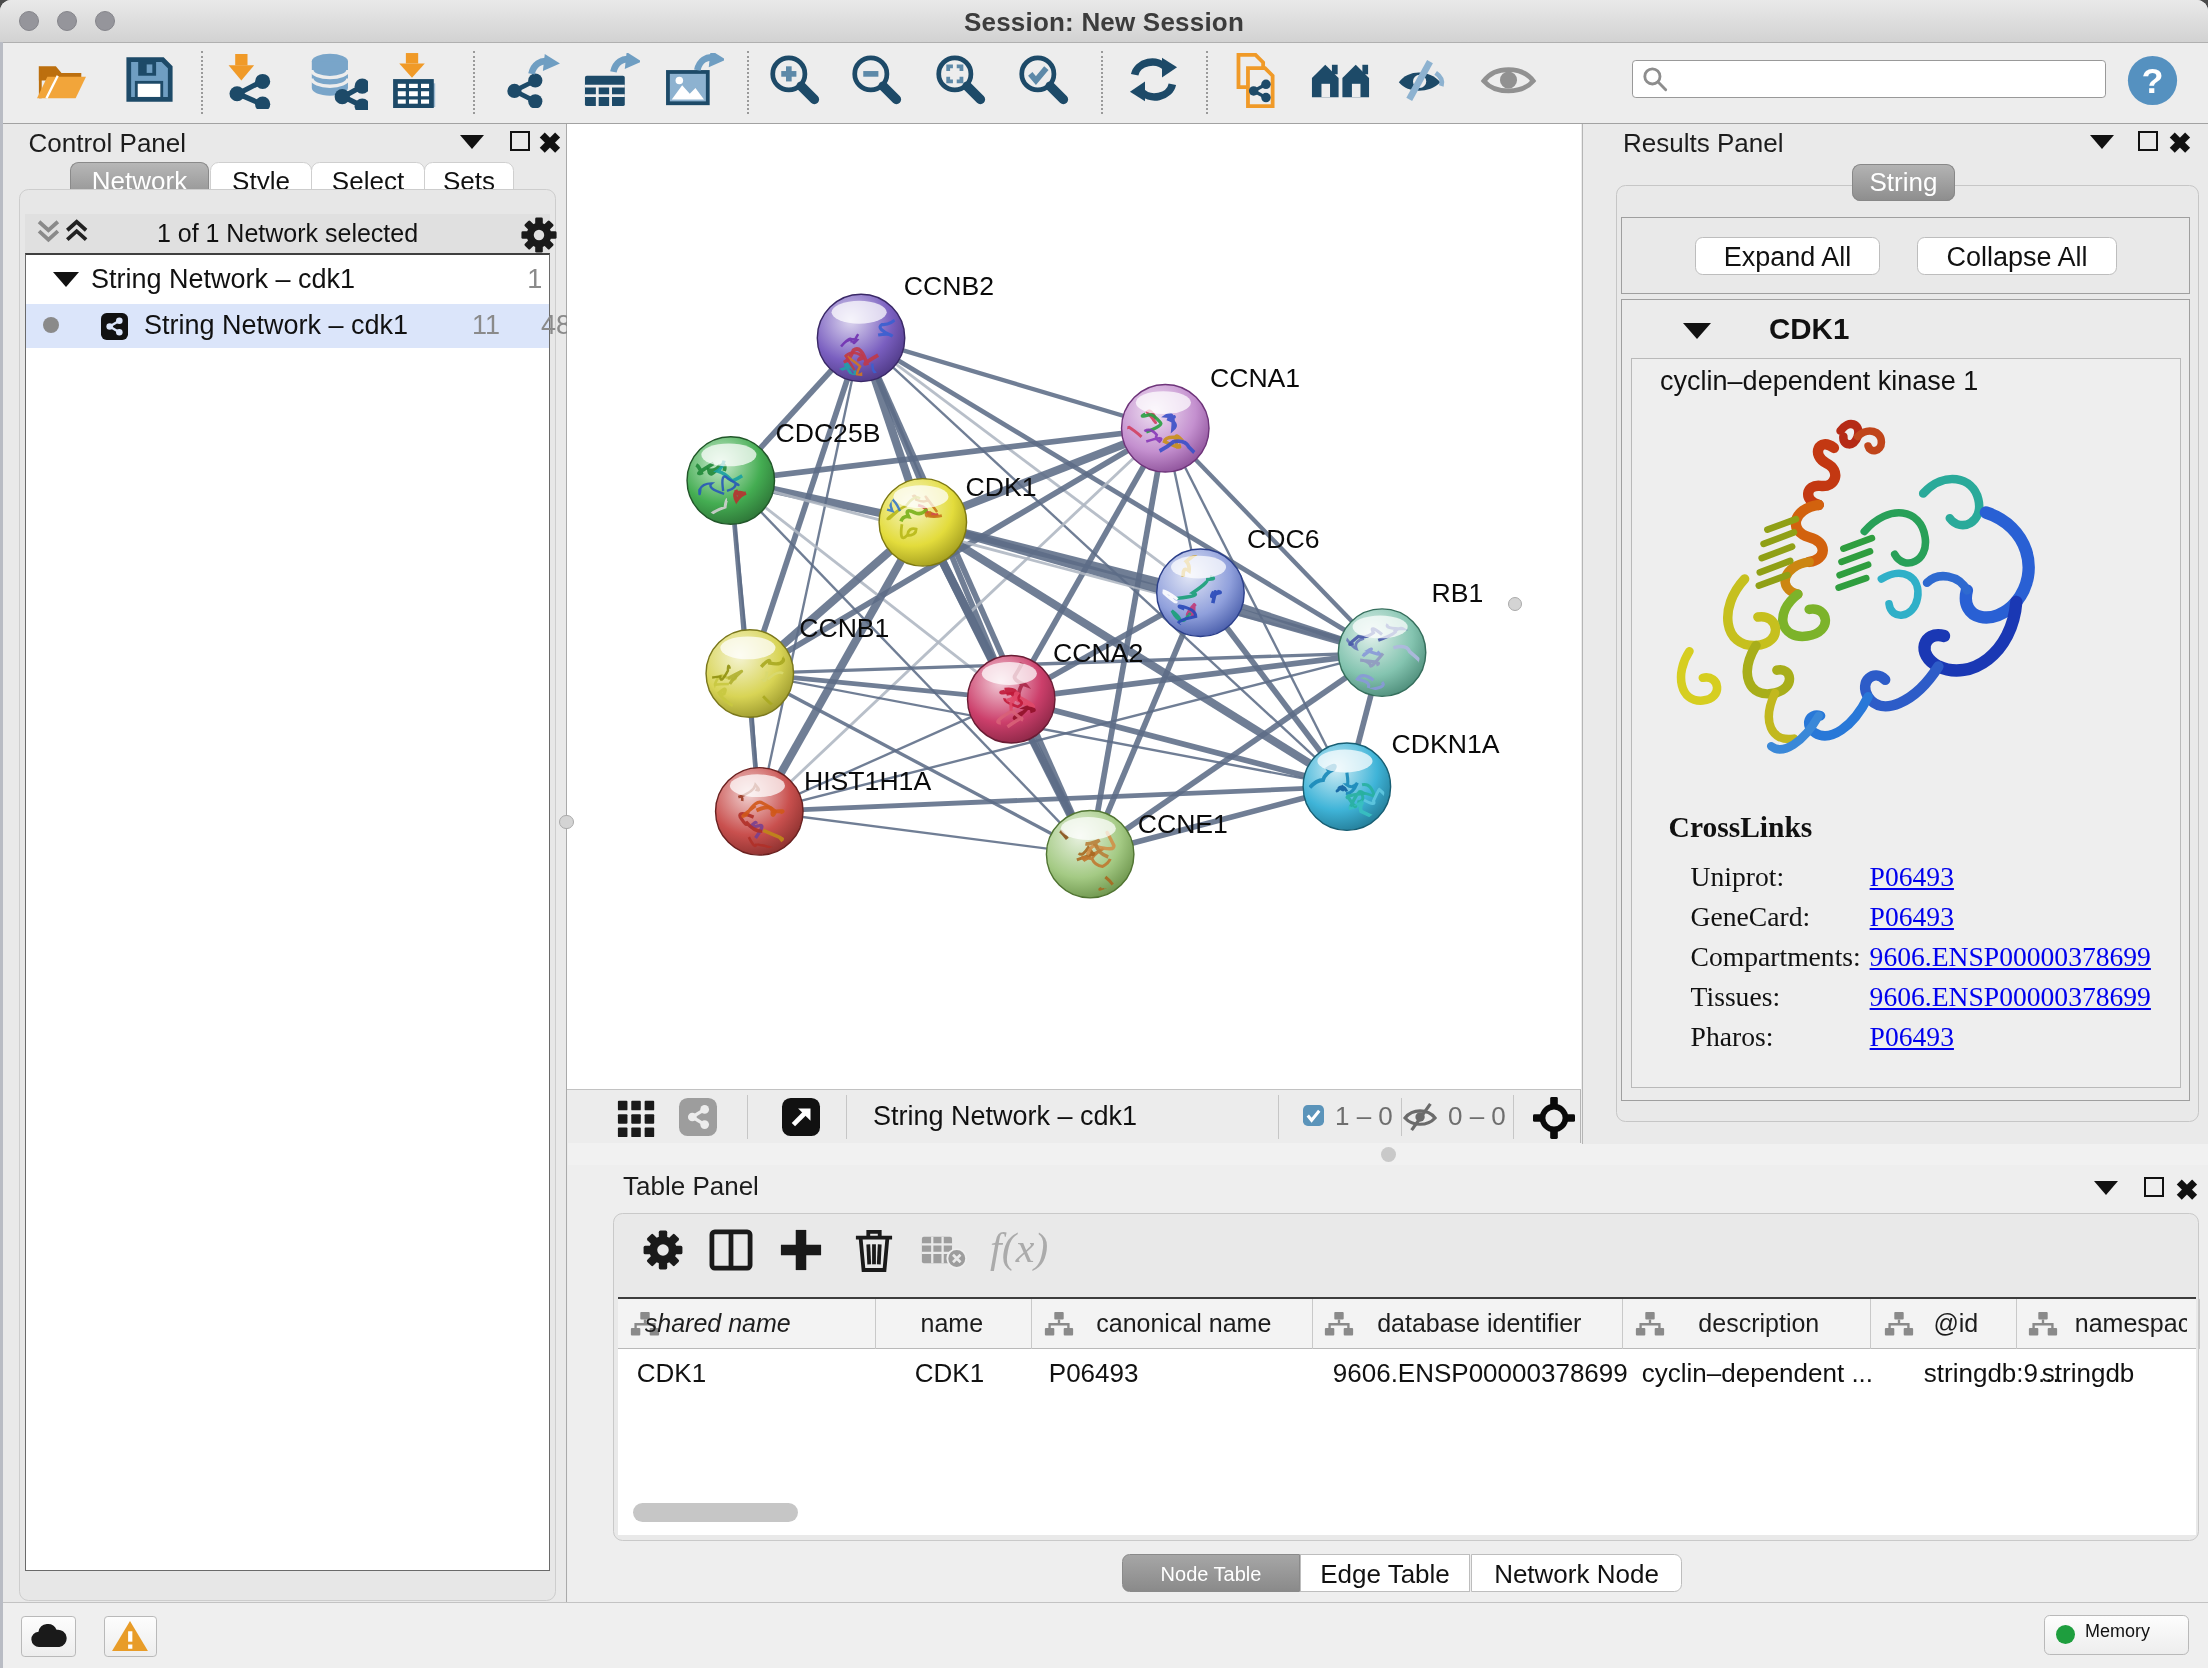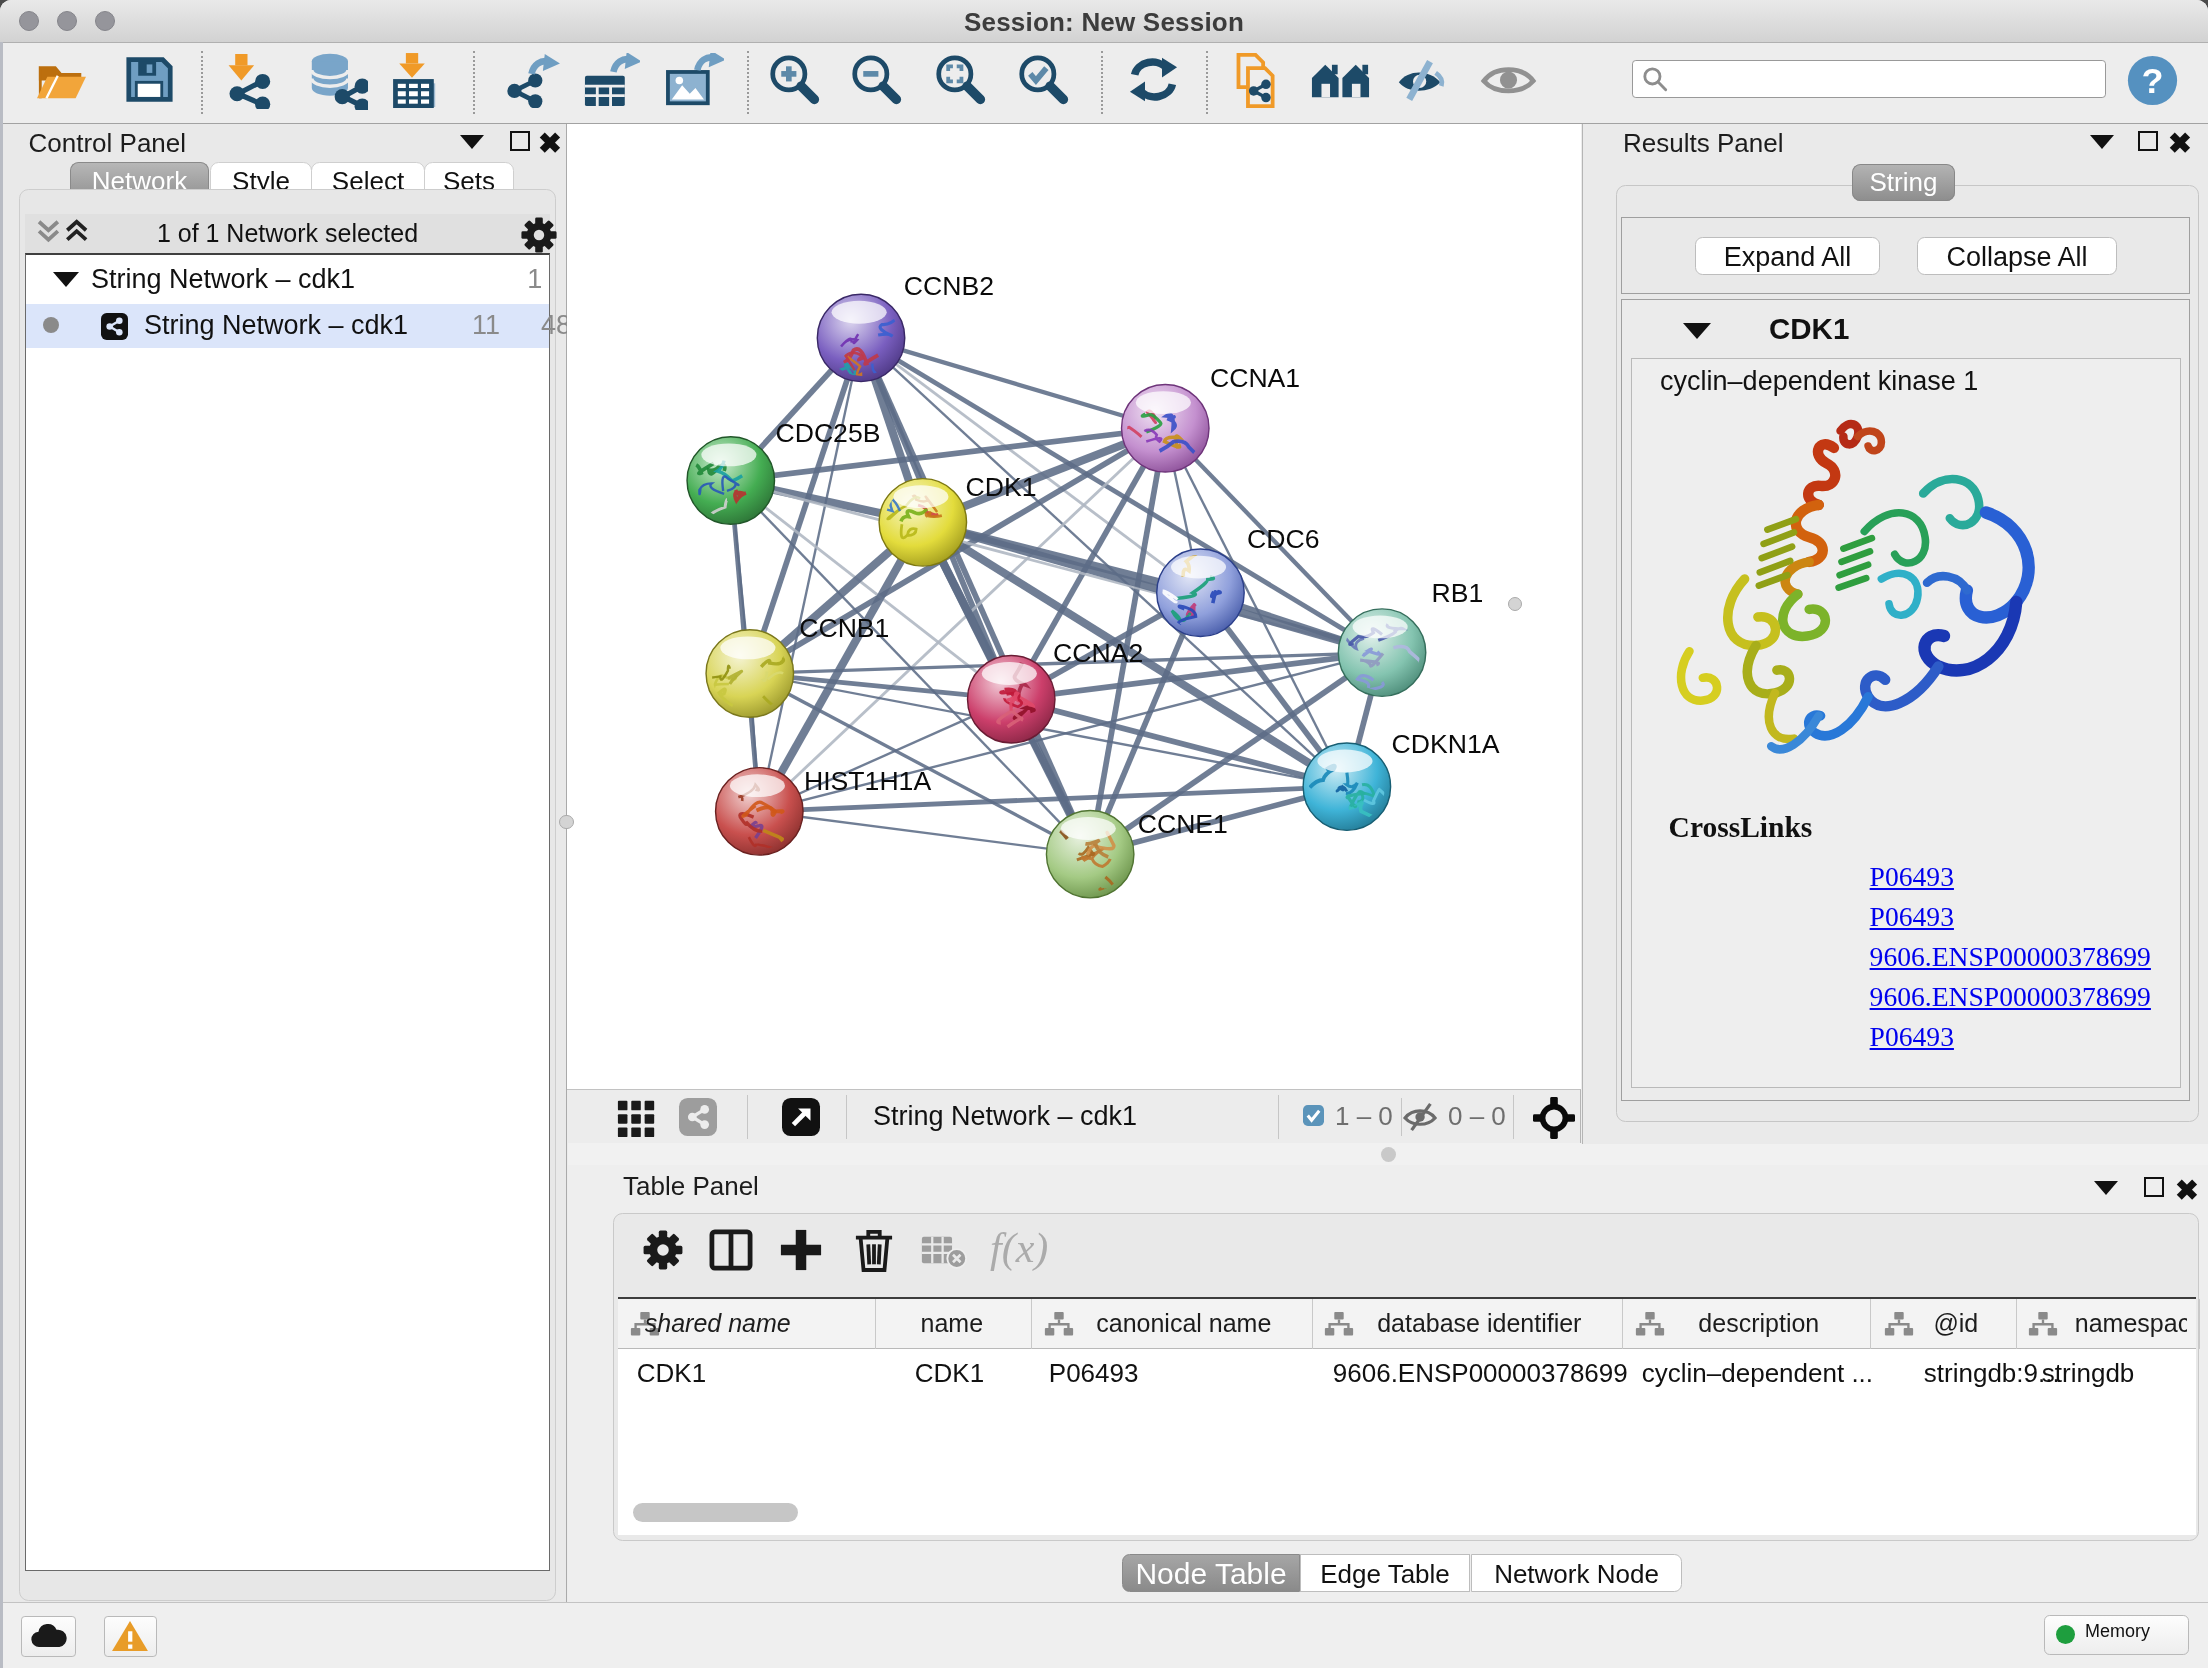--- a/index.html
+++ b/index.html
@@ -665,20 +665,27 @@
       <path d="M404 204 C400 258 356 288 322 272 C298 260 306 234 328 240" stroke="#1a38b4" stroke-width="13"></path>
       <path d="M322 272 C298 310 262 326 248 304 C238 288 254 274 266 286" stroke="#2d5cc8" stroke-width="11"></path>
       <path d="M248 304 C232 336 208 352 192 342 C180 334 186 320 198 324" stroke="#2878d8" stroke-width="10"></path>
       <path d="M262 180 C284 166 304 178 300 200 C296 222 272 224 270 206" stroke="#30b0c8" stroke-width="8"></path>
       <path d="M196 324 C180 352 158 366 146 356" stroke="#3a88d8" stroke-width="9"></path>
       <path d="M352 192 C344 176 322 172 310 184" stroke="#2e6ad0" stroke-width="9"></path>
       <path d="M237 30 C248 20 262 24 262 36 C262 46 250 48 248 40" stroke="#c0451a" stroke-width="8"></path>
       </g>
     </svg>
     <div style="position:absolute;left:37px;top:452px;font-size:29.5px;font-weight:700;color:#111;font-family:'Liberation Serif',serif;">CrossLinks</div>
+    <div style="position:absolute;left:59px;top:498px;width:476px;font-size:27.6px;color:#111;font-family:'Liberation Serif',serif;line-height:40px;">
+      <div>Uniprot:</div>
+            <div>GeneCard:</div>
+            <div>Compartments:</div>
+            <div>Tissues:</div>
+            <div>Pharos:</div>
+    </div>
     <div style="position:absolute;left:238px;top:498px;width:314px;font-size:27.6px;color:#0000ee;font-family:'Liberation Serif',serif;line-height:40px;text-decoration:underline;">
       <div>P06493</div>
             <div>P06493</div>
             <div>9606.ENSP00000378699</div>
             <div>9606.ENSP00000378699</div>
             <div>P06493</div>
     </div>
   </div>
 </div>
 
@@ -827,21 +834,21 @@
             <div style="position:absolute;left:297px;top:8.6px;font-size:26px;color:#111;white-space:nowrap;">CDK1</div>
             <div style="position:absolute;left:431px;top:8.6px;font-size:26px;color:#111;white-space:nowrap;">P06493</div>
             <div style="position:absolute;left:715px;top:8.6px;font-size:26px;color:#111;white-space:nowrap;">9606.ENSP00000378699</div>
             <div style="position:absolute;left:1024px;top:8.6px;font-size:26px;color:#111;white-space:nowrap;">cyclin–dependent ...</div>
             <div style="position:absolute;left:1306px;top:8.6px;font-size:26px;color:#111;white-space:nowrap;">stringdb:9...</div>
             <div style="position:absolute;left:1424px;top:8.6px;font-size:26px;color:#111;white-space:nowrap;">stringdb</div>
           </div>
     <div style="position:absolute;left:15px;top:204px;width:165px;height:19px;background:#c6c6c6;border-radius:9.5px;"></div>
   </div>
 </div>
-<div style="position:absolute;left:554px;top:389px;width:178px;height:38px;background:linear-gradient(#a6a6a6,#8a8a8a);border:1px solid #8a8a8a;border-radius:7.6px 0 0 7.6px;color:#fff;font-size:30px;text-align:center;line-height:38px;box-sizing:border-box;">Node Table</div>
+<div style="position:absolute;left:554px;top:389px;width:178px;height:38px;background:linear-gradient(#a6a6a6,#8a8a8a);border:1px solid #8a8a8a;border-radius:7.6px 0 0 7.6px;color:#fff;font-size:20px;text-align:center;line-height:38px;box-sizing:border-box;">Node Table</div>
 <div style="position:absolute;left:732px;top:389px;width:170px;height:38px;background:#fff;border:1px solid #bdbdbd;color:#111;font-size:26px;text-align:center;line-height:38px;box-sizing:border-box;">Edge Table</div>
 <div style="position:absolute;left:903px;top:389px;width:211px;height:38px;background:#fff;border:1px solid #bdbdbd;border-radius:0 7.6px 7.6px 0;color:#111;font-size:26px;text-align:center;line-height:38px;box-sizing:border-box;">Network Node</div>
 
 </div>
 <div id="footer">
 
 <div style="position:absolute;left:21px;top:13.3px;width:55px;height:41px;background:linear-gradient(#fdfdfd,#ededed);border:1.9px solid #b9b9b9;border-radius:3.8px;box-sizing:border-box;">
   <svg width="38" height="27" viewBox="0 0 40 28" style="position:absolute;left:6.7px;top:4.8px;">
           <path d="M11 26 a8 8 0 0 1 -1 -16 a10 10 0 0 1 19 -2 a7 7 0 0 1 3 18 z" fill="#1a1a1a"></path>
         </svg>

